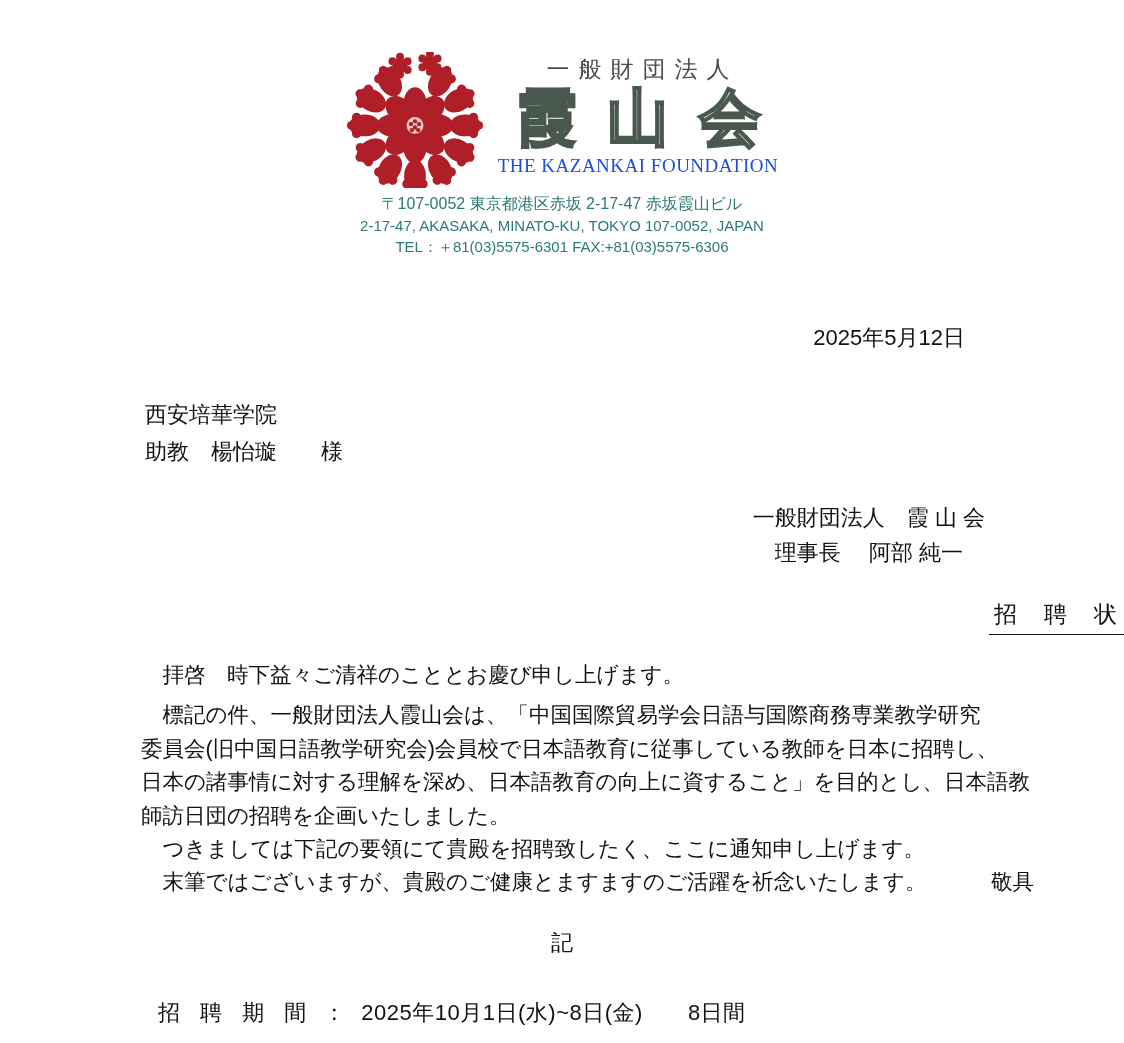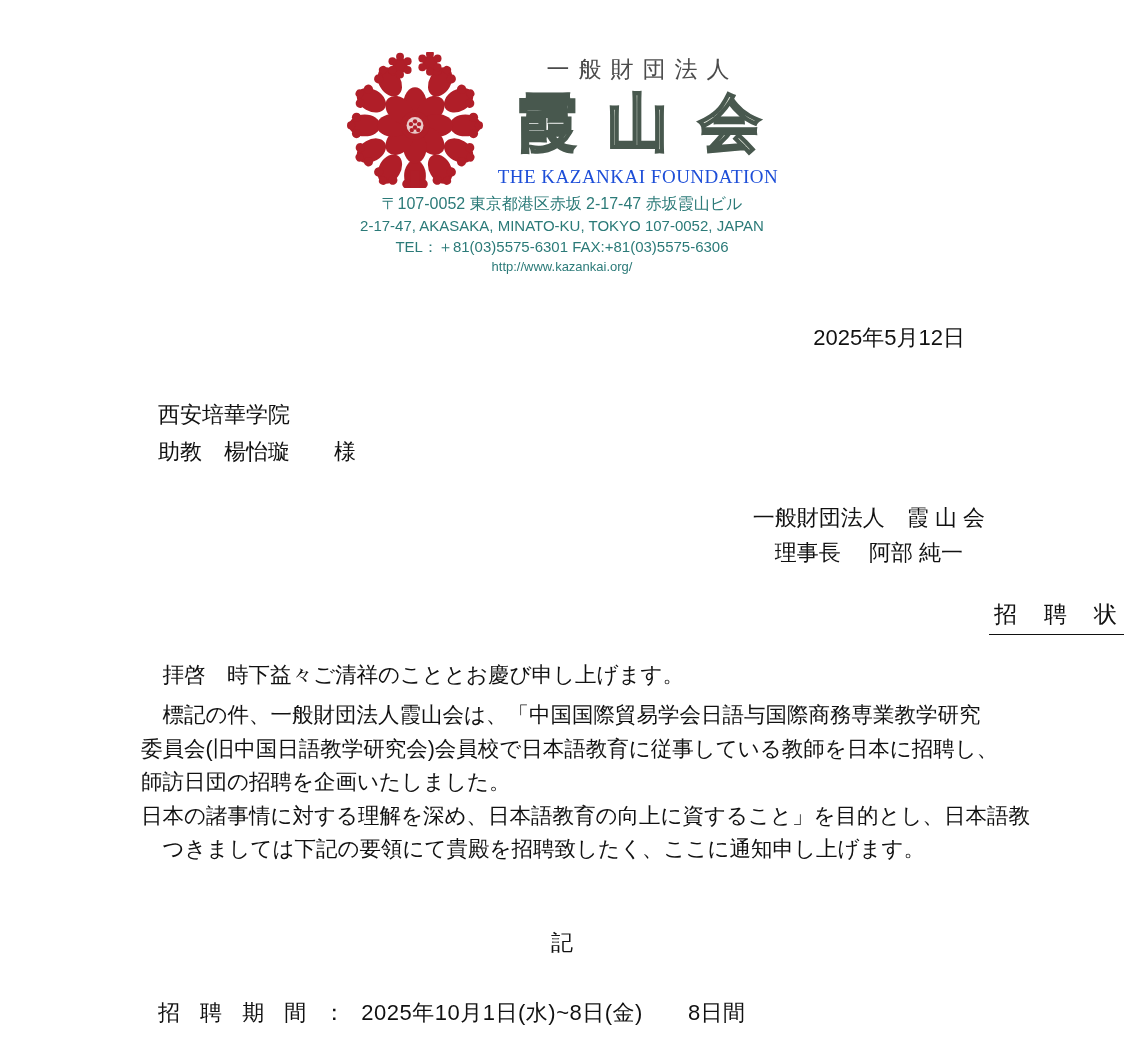--- a/index.html
+++ b/index.html
@@ -7,21 +7,21 @@
     position:relative;
     width:1124px;height:1043px;
     background:#ffffff;
     overflow:hidden;
     font-family:"Liberation Sans","DejaVu Sans",sans-serif;
     color:#111111;
   }
   
   .letterhead{position:absolute;left:345px;top:52px;width:436px;height:136px;display:flex;}
   .crest{width:140px;height:136px;flex:0 0 auto;}
-  .lh-text{flex:1;display:flex;flex-direction:column;align-items:center;justify-content:space-between;padding-top:2px;}
+  .lh-text{flex:1;display:flex;flex-direction:column;align-items:center;justify-content:flex-start;padding-top:2px;}
   .org-prefix{
     font-size:23px;color:#4b4b4b;letter-spacing:9px;padding-left:9px;
     white-space:nowrap;
   }
   .org-name{
     font-size:62px;line-height:1.05;font-weight:bold;white-space:nowrap;
     color:#dde3d7;
     -webkit-text-stroke:2.2px #48584e;
     text-shadow:0 0 1px #48584e;
     letter-spacing:30px;padding-left:30px;
@@ -32,21 +32,21 @@
   }
   
   .address{position:absolute;left:237px;top:193px;width:650px;text-align:center;color:#2b7a78;}
   .addr1{font-size:16px;line-height:22px;white-space:nowrap;}
   .addr2{font-size:15px;line-height:21px;white-space:nowrap;}
   .addr3{font-size:15px;line-height:21px;white-space:nowrap;}
   .addr4{font-size:13px;line-height:19px;white-space:nowrap;}
   
   .date-line{position:absolute;top:279px;right:159px;font-size:22px;white-space:nowrap;margin-top:44px;}
   
-  .recipient{position:absolute;left:158px;top:396px;font-size:22px;line-height:37px;}
+  .recipient{position:absolute;left:145px;top:396px;font-size:22px;line-height:37px;}
   .recipient div{white-space:nowrap;}
   
   .sender{position:absolute;top:500px;right:139px;text-align:right;font-size:22px;line-height:35px;}
   .sender div{white-space:nowrap;text-align:center;}
   
   .title-wrap{position:absolute;left:0;top:599px;width:1124px;text-align:right;}
   .doc-title{
     display:inline-block;font-size:23px;letter-spacing:2px;
     border-bottom:1.6px solid #111;padding:0 5px 4px 5px;white-space:nowrap;
   }
@@ -130,21 +130,20 @@
       <div class="org-prefix">一般財団法人</div>
       <div class="org-name">霞山会</div>
       <div class="org-name-en">THE KAZANKAI FOUNDATION</div>
     </div>
   </div>
 
   <div class="address">
     <div class="addr1">〒107-0052 東京都港区赤坂 2-17-47 赤坂霞山ビル</div>
     <div class="addr2">2-17-47, AKASAKA, MINATO-KU, TOKYO 107-0052, JAPAN</div>
     <div class="addr3">TEL：＋81(03)5575-6301 FAX:+81(03)5575-6306</div>
-    <div class="addr4">http://www.kazankai.org/</div>
   </div>
 
   <div class="date-line">2025年5月12日</div>
 
   <div class="recipient">
     <div>西安培華学院</div>
     <div>助教　楊怡璇　　様</div>
   </div>
 
   <div class="sender">
@@ -153,23 +152,24 @@
   </div>
 
   <div class="title-wrap">
     <span class="doc-title">招　聘　状</span>
   </div>
 
   <div class="body-text">
     <div class="body-line para-gap">　拝啓　時下益々ご清祥のこととお慶び申し上げます。</div>
     <div class="body-line">　標記の件、一般財団法人霞山会は、「中国国際貿易学会日語与国際商務専業教学研究</div>
     <div class="body-line">委員会(旧中国日語教学研究会)会員校で日本語教育に従事している教師を日本に招聘し、</div>
+    <div class="body-line">日本の諸事情に対する理解を深め、日本語教育の向上に資すること」を目的とし、日本語教</div>
     <div class="body-line">師訪日団の招聘を企画いたしました。</div>
-    <div class="body-line">日本の諸事情に対する理解を深め、日本語教育の向上に資すること」を目的とし、日本語教</div>
     <div class="body-line">　つきましては下記の要領にて貴殿を招聘致したく、ここに通知申し上げます。</div>
+    <div class="body-line">　末筆ではございますが、貴殿のご健康とますますのご活躍を祈念いたします。　　　敬具</div>
   </div>
 
   <div class="record-heading">記</div>
 
   <div class="details">
     <span class="label">招 聘 期 間</span><span class="colon">：</span><span class="value">2025年10月1日(水)~8日(金)　　8日間</span>
   </div>
 
 </div>
 

